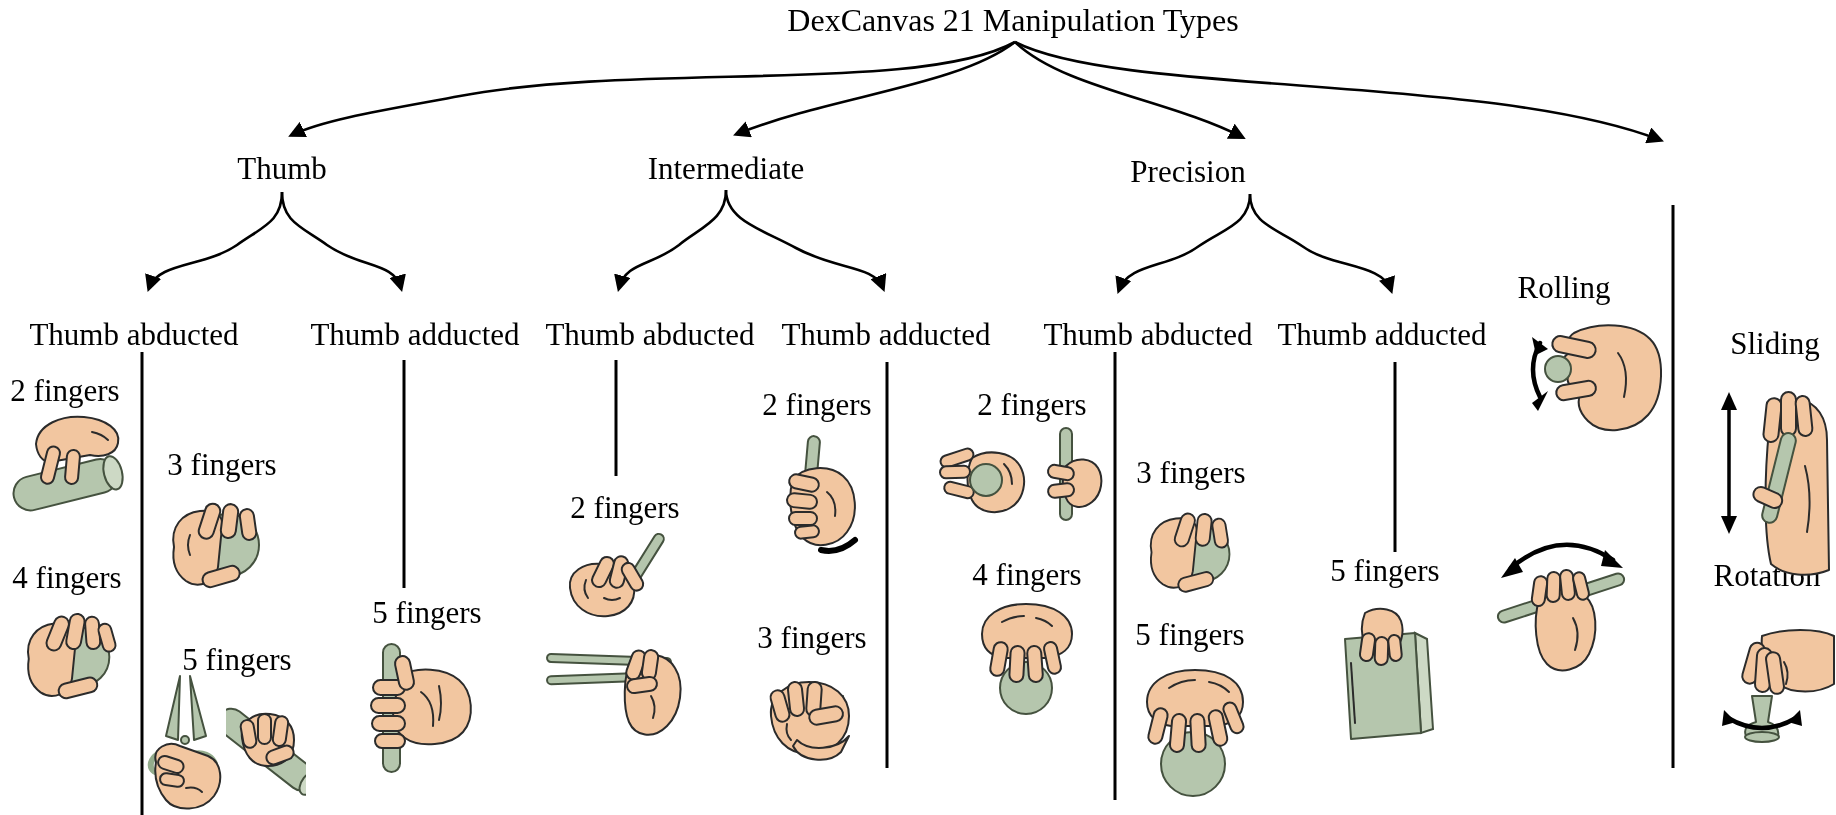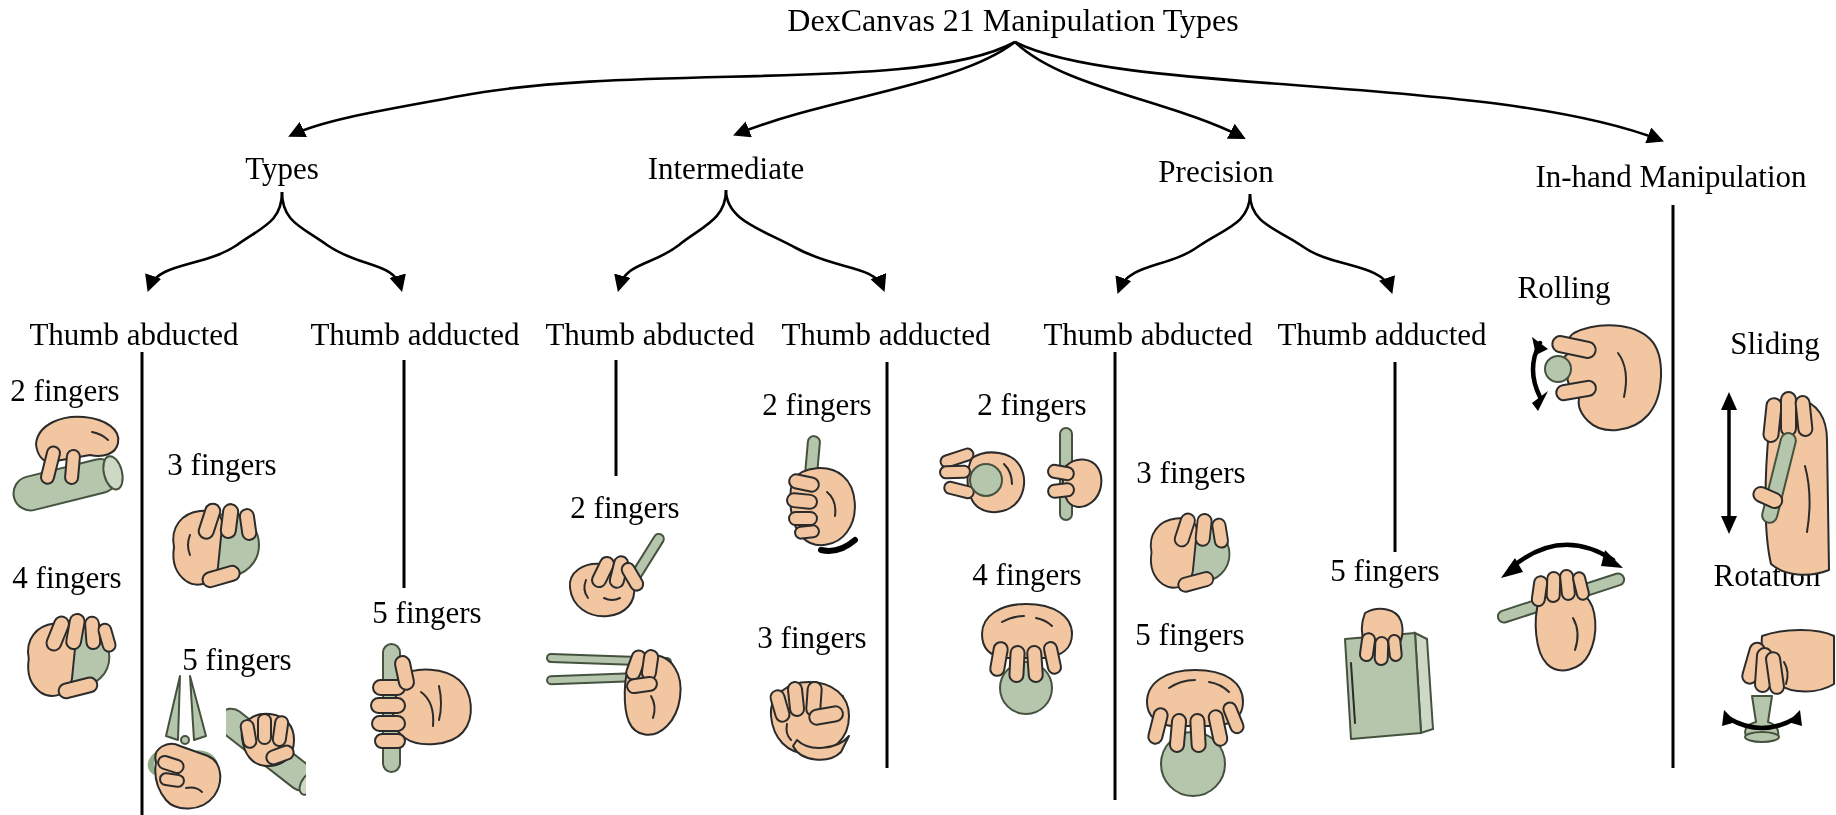--- a/index.html
+++ b/index.html
@@ -52,24 +52,23 @@
       <line x1="616" y1="360" x2="616" y2="476"></line>
       <line x1="887" y1="362" x2="887" y2="768"></line>
       <line x1="1115" y1="352" x2="1115" y2="800"></line>
       <line x1="1395" y1="362" x2="1395" y2="552"></line>
       <line x1="1673" y1="205" x2="1673" y2="768"></line>
     </g>
   </svg>
 
   <span class="lbl title" style="left:1013px;top:3px;">DexCanvas 21 Manipulation Types</span>
 
-  <span class="lbl" style="left:282px;top:152px;">Types</span>
+  <span class="lbl" style="left:282px;top:152px;">Thumb</span>
   <span class="lbl" style="left:726px;top:152px;">Intermediate</span>
-  <span class="lbl" style="left:1216px;top:155px;">Precision</span>
-  <span class="lbl" style="left:1671px;top:160px;">In-hand Manipulation</span>
+  <span class="lbl" style="left:1188px;top:155px;">Precision</span>
 
   <span class="lbl" style="left:134px;top:318px;">Thumb abducted</span>
   <span class="lbl" style="left:415px;top:318px;">Thumb adducted</span>
   <span class="lbl" style="left:650px;top:318px;">Thumb abducted</span>
   <span class="lbl" style="left:886px;top:318px;">Thumb adducted</span>
   <span class="lbl" style="left:1148px;top:318px;">Thumb abducted</span>
   <span class="lbl" style="left:1382px;top:318px;">Thumb adducted</span>
 
   <span class="lbl" style="left:65px;top:374px;">2 fingers</span>
   <span class="lbl" style="left:222px;top:448px;">3 fingers</span>

